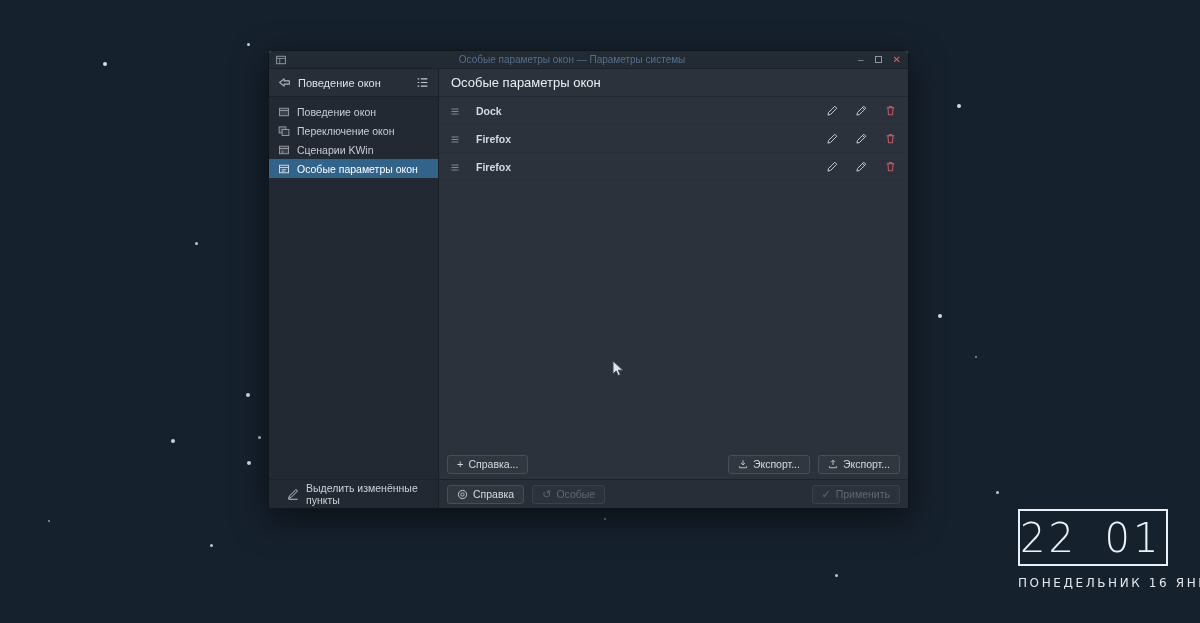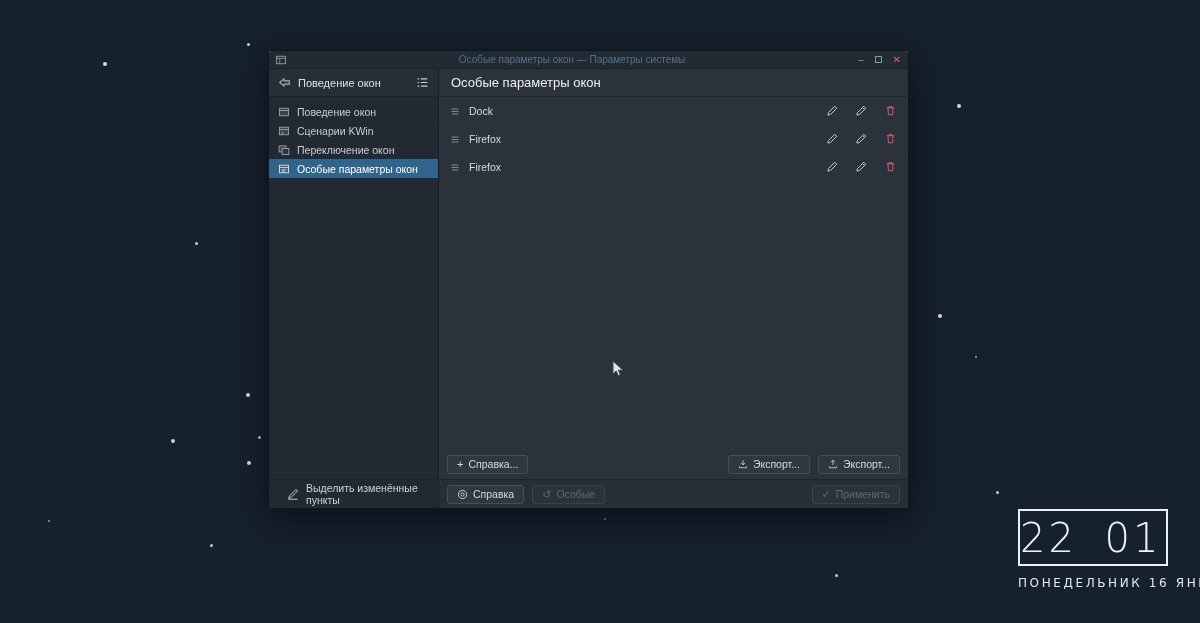--- a/index.html
+++ b/index.html
@@ -42,21 +42,21 @@
   .side-item { height:19px; display:flex; align-items:center; gap:7px; padding:0 9px; font-size:10.5px; color:#c6cdd5; cursor:default; }
   .side-item.selected { background:#30648b; color:#ffffff; }
 
   
   .main { flex:1; display:flex; flex-direction:column; background:#2b323c; min-width:0; }
   .main-header {
     flex:0 0 28px; display:flex; align-items:center; padding:0 12px;
     font-size:13px; color:#eceff3; border-bottom:1px solid #232932;
   }
   .rules { flex:1; overflow:hidden; }
-  .rule-row { height:28px; display:flex; align-items:center; gap:9px; padding:0 11px; border-bottom:1px solid rgba(0,0,0,.06); }
+  .rule-row { height:28px; display:flex; align-items:center; gap:16px; padding:0 11px; border-bottom:1px solid rgba(0,0,0,.06);font-weight:bold; }
   .rule-name { font-size:10.5px; color:#d6dbe1; }
   .rule-actions { margin-left:auto; display:flex; align-items:center; gap:15px; }
   .icon-btn { display:inline-flex; align-items:center; justify-content:center; width:14px; height:14px; cursor:default; }
 
   .actions-row { flex:0 0 30px; display:flex; align-items:center; padding:0 8px; gap:8px; }
   .actions-row .right { margin-left:auto; display:flex; gap:8px; }
 
   .btn {
     display:inline-flex; align-items:center; gap:5px; height:19px; padding:0 9px;
     background:#30373f; border:1px solid #474e57; border-radius:3px;
@@ -149,34 +149,34 @@
             <svg width="12" height="12" viewBox="0 0 16 16">
                 <rect x="2" y="3" width="12" height="10" fill="#3a424c" stroke="#98a2ac" stroke-width="1.2"></rect>
                 <path d="M2 6h12" stroke="#98a2ac" stroke-width="1.2"></path>
               </svg>
           </span>
           <span>Поведение окон</span>
         </div>
         <div class="side-item">
           <span class="icon-btn" style="width:12px;height:12px">
             <svg width="12" height="12" viewBox="0 0 16 16">
-                <rect x="2" y="3" width="12" height="10" fill="#3a424c" stroke="#98a2ac" stroke-width="1.2"></rect>
-                <path d="M2 6h12M5 9l2 1.5L5 12" stroke="#98a2ac" stroke-width="1.2" fill="none"></path>
-              </svg>
-          </span>
-          <span>Сценарии KWin</span>
+                <rect x="1.5" y="2.5" width="9" height="8" fill="#3a424c" stroke="#98a2ac" stroke-width="1.2"></rect>
+                <rect x="5.5" y="6" width="9" height="8" fill="#2d343d" stroke="#98a2ac" stroke-width="1.2"></rect>
+              </svg>
+          </span>
+          <span>Переключение окон</span>
         </div>
         <div class="side-item">
           <span class="icon-btn" style="width:12px;height:12px">
             <svg width="12" height="12" viewBox="0 0 16 16">
-                <rect x="1.5" y="2.5" width="9" height="8" fill="#3a424c" stroke="#98a2ac" stroke-width="1.2"></rect>
-                <rect x="5.5" y="6" width="9" height="8" fill="#2d343d" stroke="#98a2ac" stroke-width="1.2"></rect>
-              </svg>
-          </span>
-          <span>Переключение окон</span>
+                <rect x="2" y="3" width="12" height="10" fill="#3a424c" stroke="#98a2ac" stroke-width="1.2"></rect>
+                <path d="M2 6h12M5 9l2 1.5L5 12" stroke="#98a2ac" stroke-width="1.2" fill="none"></path>
+              </svg>
+          </span>
+          <span>Сценарии KWin</span>
         </div>
         <div class="side-item selected">
           <span class="icon-btn" style="width:12px;height:12px">
             <svg width="12" height="12" viewBox="0 0 16 16">
                 <rect x="2" y="3" width="12" height="10" fill="#46607a" stroke="#d8e4ee" stroke-width="1.2"></rect>
                 <path d="M2 6h12M5 9h6M5 11h4" stroke="#d8e4ee" stroke-width="1.1"></path>
               </svg>
           </span>
           <span>Особые параметры окон</span>
         </div>

